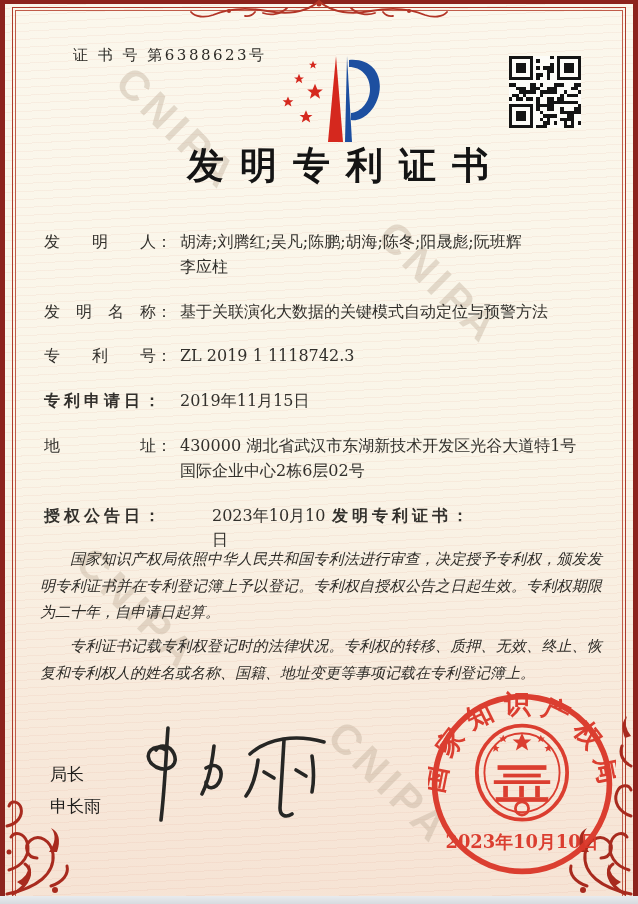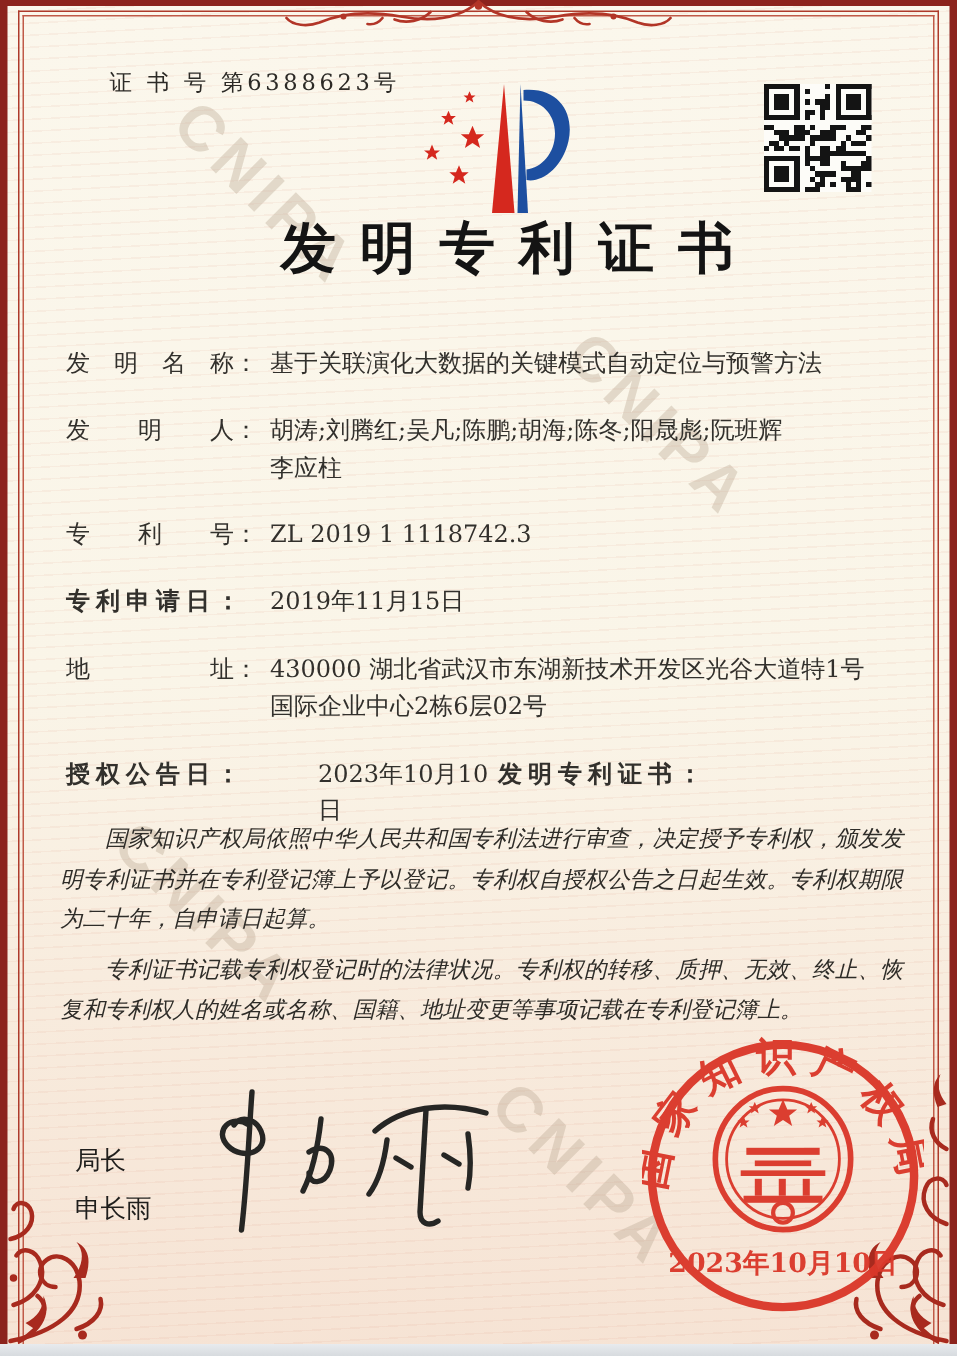--- a/index.html
+++ b/index.html
@@ -260,29 +260,29 @@
     </g>
     <polygon fill="#d5281e" points="79,2 86,88 71,88"></polygon>
     <polygon fill="#1d4fa0" points="90,2 95,88 88,88"></polygon>
     <path fill="#1d4fa0" d="M92,6 C116,4 126,22 122,40 C118,58 104,68 94,66 L94,59 C104,58 113,48 113,35 C113,22 104,13 92,13 Z"></path>
   </svg>
 
   <div class="title">发明专利证书</div>
 
   <div class="fields">
     <div class="row">
-      <span class="lbl">发　明　名　称：</span>
-      <span class="val">基于关联演化大数据的关键模式自动定位与预警方法</span>
-    </div>
-    <div class="row">
       <span class="lbl">发　　明　　人：</span>
       <span class="val">
         <div>胡涛;刘腾红;吴凡;陈鹏;胡海;陈冬;阳晟彪;阮班辉</div>
         <div>李应柱</div>
       </span>
+    </div>
+    <div class="row">
+      <span class="lbl">发　明　名　称：</span>
+      <span class="val">基于关联演化大数据的关键模式自动定位与预警方法</span>
     </div>
     <div class="row">
       <span class="lbl">专　　利　　号：</span>
       <span class="val">ZL 2019 1 1118742.3</span>
     </div>
     <div class="row">
       <span class="lbl ls">专利申请日：</span>
       <span class="val">2019年11月15日</span>
     </div>
     <div class="row">

